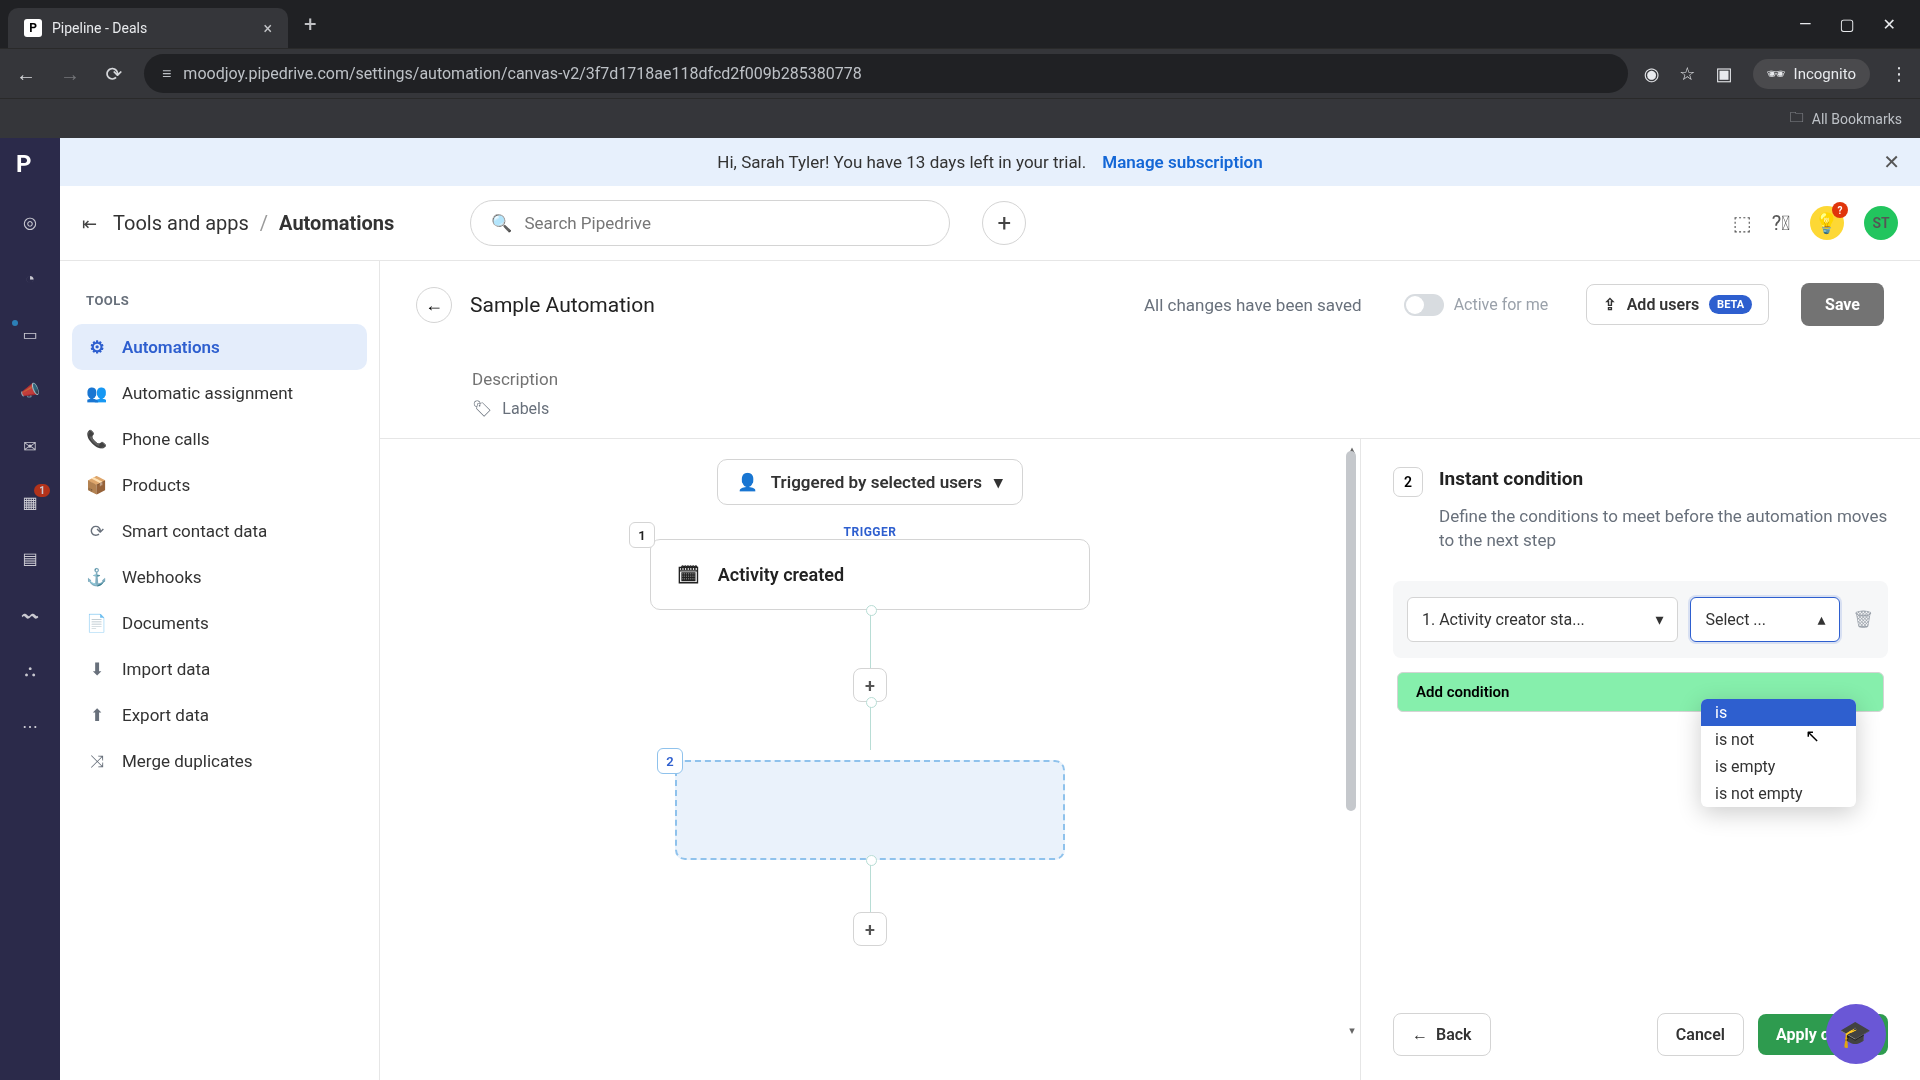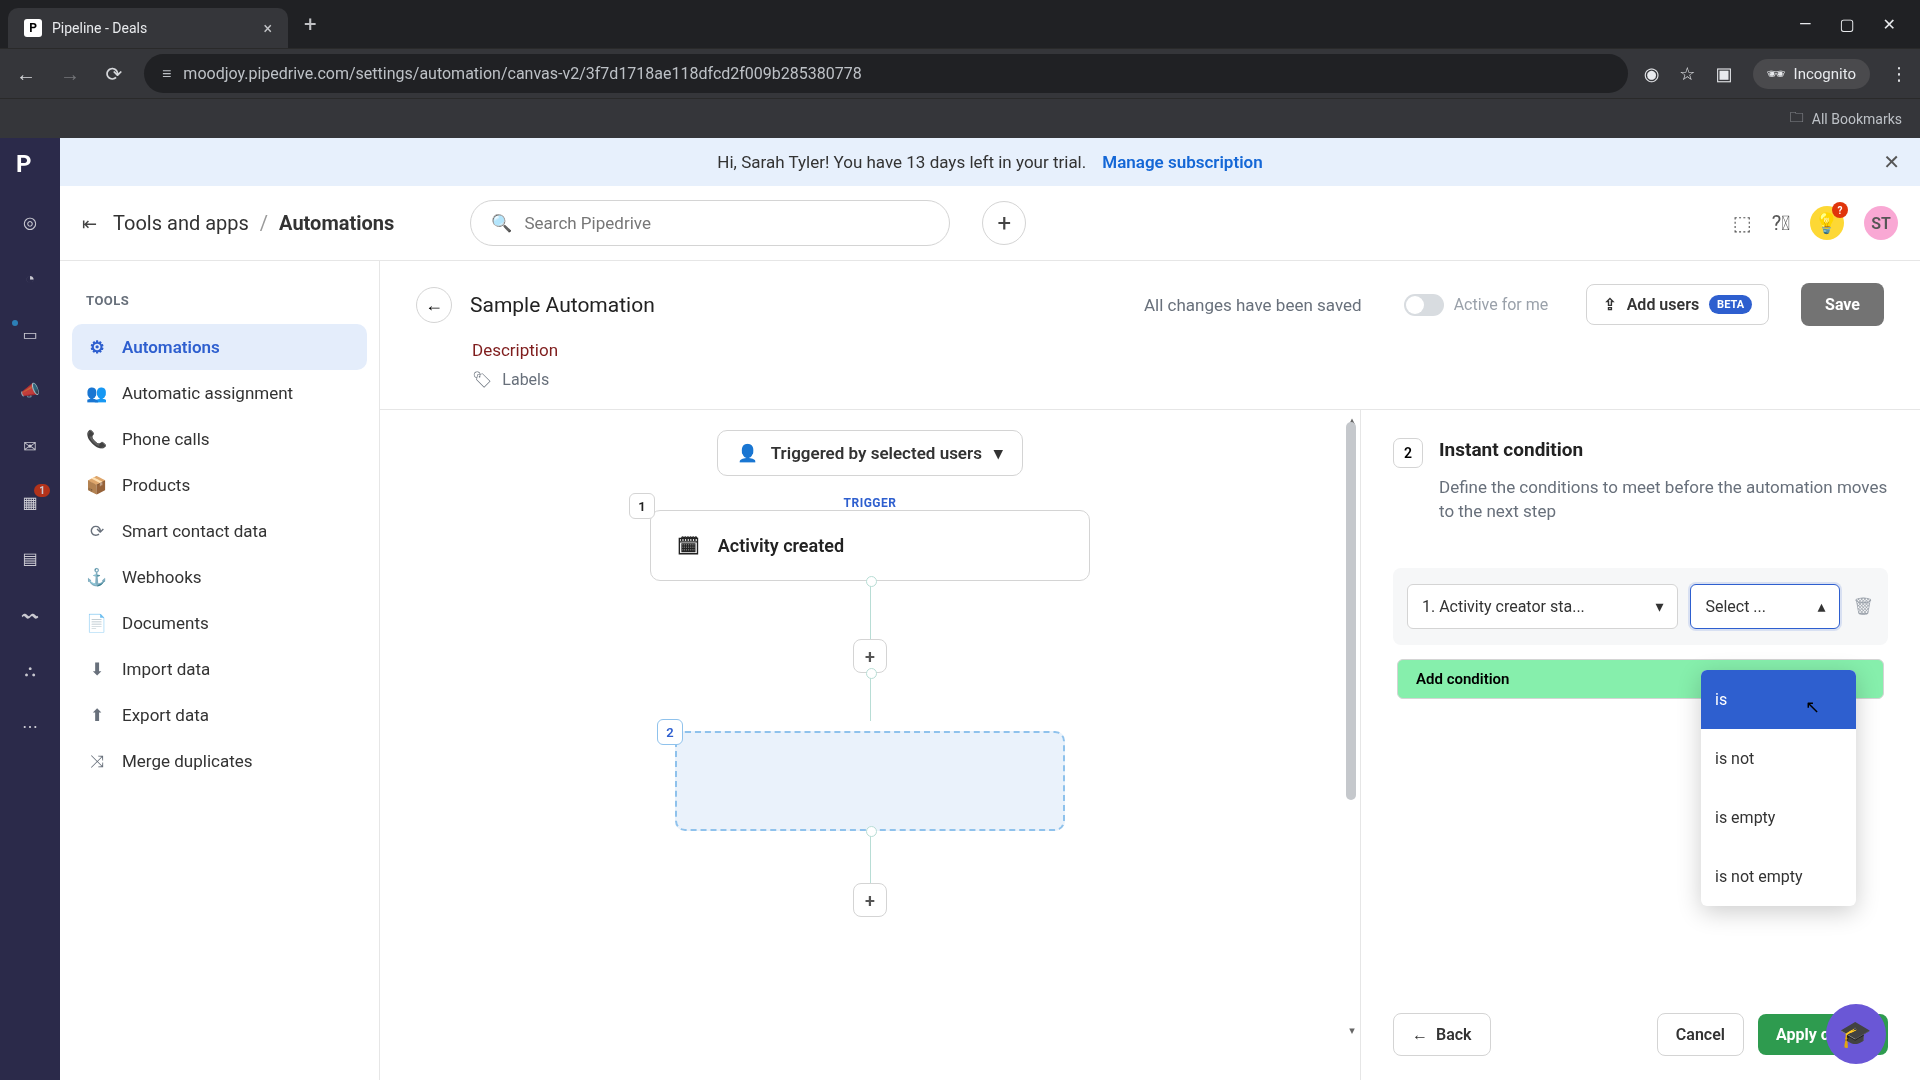--- a/index.html
+++ b/index.html
@@ -38,21 +38,21 @@
 .header-bar { display: flex; align-items: center; padding: 14px 22px; gap: 16px; border-bottom: 1px solid #e6e6e6; }
 .collapse-icon { font-size: 18px; color:#444; }
 .breadcrumbs { font-size: 20px; color: #333; }
 .breadcrumbs .sep { color: #999; margin: 0 6px; }
 .breadcrumbs .current { font-weight: 700; }
 .search-box { flex: 0 0 480px; margin-left: 60px; display: flex; align-items: center; gap: 12px; border: 1px solid #d4d4d4; border-radius: 28px; padding: 12px 20px; color: #777; font-size: 17px; }
 .plus-circle { width: 44px; height: 44px; border-radius: 50%; border: 1px solid #d4d4d4; display:flex; align-items:center; justify-content:center; font-size:24px; color:#444; margin-left:16px; }
 .header-right { margin-left: auto; display: flex; align-items: center; gap: 20px; font-size: 20px; color: #555; }
 .bulb { width:34px; height:34px; border-radius:50%; background:#fdd835; display:flex; align-items:center; justify-content:center; position:relative; }
 .bulb .badge { position:absolute; top:-4px; right:-4px; background:#e0350b; color:#fff; font-size:10px; border-radius:50%; width:16px; height:16px; display:flex; align-items:center; justify-content:center; font-weight:bold; }
-.avatar { width:34px; height:34px; border-radius:50%; background:#f9a8d4; color:#555; font-size:16px; font-weight:600; display:flex; align-items:center; justify-content:center;text-align:center; }
+.avatar { width:34px; height:34px; border-radius:50%; background:#22c55e; color:#555; font-size:14px; font-weight:600; display:flex; align-items:center; justify-content:center;text-align:center; }
 
 .workspace { flex: 1; display: flex; }
 .sidebar { width: 320px; border-right: 1px solid #e6e6e6; padding: 24px 12px; }
 .side-heading { font-size: 13px; font-weight: 700; color: #68707b; letter-spacing: .5px; padding: 8px 14px; margin-bottom: 8px; }
 .side-item { display: flex; align-items: center; gap: 14px; padding: 12px 14px; border-radius: 10px; font-size: 17px; color: #333; }
 .side-item.active { background: #e4edfb; color: #2e5fcf; font-weight: 600; }
 .side-item .icn { width: 22px; height: 22px; display:flex; align-items:center; justify-content:center; color:#68707b; }
 .side-item.active .icn { color: #2e5fcf; }
 
 .main { flex: 1; display: flex; flex-direction: column; }
@@ -61,21 +61,21 @@
 .auto-title { font-size: 21px; font-weight: 400; color: #222; }
 .save-status { margin-left: auto; color: #68707b; font-size: 17px; }
 .toggle-wrap { display: flex; align-items: center; gap: 10px; margin-left: 24px; }
 .toggle { width: 40px; height: 22px; border-radius: 12px; background: #d8dce0; position: relative; }
 .toggle::after { content:""; position:absolute; left:2px; top:2px; width:18px; height:18px; background:#fff; border-radius:50%; }
 .toggle-label { color:#9aa1aa; font-size:16px; }
 .add-users-btn { margin-left: 20px; border: 1px solid #d4d4d4; border-radius: 8px; padding: 10px 16px; display: flex; align-items: center; gap: 10px; font-size: 16px; font-weight: 600; color:#333; }
 .beta-pill { background: #2e5fcf; color:#fff; font-size:11px; font-weight:700; padding:3px 8px; border-radius: 10px; }
 .save-btn { margin-left: 14px; background: #737373; color:#fff; border-radius: 8px; padding: 12px 24px; font-weight: 700; font-size:16px; }
 
-.meta-row { padding: 4px 36px 4px 92px; color:#7f1d1d; font-size:17px; }
+.meta-row { padding: 4px 36px 4px 92px; color:#737373; font-size:17px;margin-top:29px; }
 .labels-row { padding: 6px 36px 20px 92px; display:flex; align-items:center; gap:10px; color:#68707b; font-size:16px; }
 
 .canvas-row { flex:1; display:flex; border-top:1px solid #e6e6e6; position:relative; }
 .canvas { flex:1; position:relative; padding: 20px; display:flex; flex-direction:column; align-items:center; overflow:hidden; }
 .triggered-pill { border:1px solid #d4d4d4; border-radius: 10px; padding: 12px 20px; display:flex; align-items:center; gap:12px; font-size:17px; font-weight:600; color:#333; background:#fff; }
 .trigger-label { position:absolute; top:86px; left:50%; transform:translateX(-50%); font-size:12px; font-weight:700; color:#2e5fcf; letter-spacing:.5px; background:#fff; padding:0 6px; }
 .step-card { width: 440px; border: 1px solid #d4d4d4; border-radius: 10px; background:#fff; padding: 24px 26px; display:flex; align-items:center; gap:18px; font-size:18px; font-weight:600; color:#222; margin-top: 34px; position:relative; }
 .step-num { position:absolute; left:-22px; top:-18px; width:26px; height:26px; border:1px solid #d4d4d4; border-radius:6px; background:#fff; font-size:13px; display:flex; align-items:center; justify-content:center; font-weight:600; }
 .connector { width:1px; height:58px; background:#b8ddd5; margin-top:0; position:relative; }
 .connector::before { content:""; position:absolute; top:-5px; left:-4px; width:9px; height:9px; background:#fff; border:1px solid #b8ddd5; border-radius:50%; }
@@ -84,28 +84,28 @@
 .empty-step .step-num2 { position:absolute; left:-20px; top:-14px; width:26px; height:26px; border:1px solid #8fc2ec; border-radius:6px; background:#fff; font-size:13px; display:flex; align-items:center; justify-content:center; font-weight:600; color:#2e5fcf; }
 .scrollbar-v { position:absolute; right:2px; top:6px; width:12px; height:calc(100% - 60px); }
 .scrollbar-thumb { position:absolute; top:6px; width:10px; height:62%; background:#c5c8cc; border-radius:6px; }
 .scrollbar-arrow { position:absolute; width:12px; height:12px; font-size:11px; color:#666; text-align:center; }
 .sa-top{ top:-2px; } .sa-bot{ bottom:-10px; }
 
 .side-panel { width: 560px; border-left: 1px solid #e6e6e6; padding: 28px 32px 24px; display:flex; flex-direction:column; position:relative; }
 .panel-head { display:flex; gap:16px; align-items:flex-start; margin-bottom:8px; }
 .panel-step-num { width:30px; height:30px; border:1px solid #d4d4d4; border-radius:7px; display:flex; align-items:center; justify-content:center; font-size:14px; font-weight:600; }
 .panel-title { font-size:19px; font-weight:700; color:#222; }
-.panel-desc { color:#68707b; font-size:17px; margin-left:46px; margin-bottom:44px; line-height:1.4; }
+.panel-desc { color:#68707b; font-size:17px; margin-left:46px; margin-bottom:28px; line-height:1.4; }
 .cond-row { background:#f6f7f8; border-radius:8px; padding: 16px 14px; display:flex; align-items:center; gap:12px; }
 .dd { flex:1; border:1px solid #d4d4d4; background:#fff; border-radius:6px; padding:12px 14px; display:flex; align-items:center; justify-content:space-between; font-size:16px; color:#333; }
 .dd.open { border-color:#2e5fcf; box-shadow:0 0 0 2px rgba(46,95,207,.15); }
 .trash { color:#9aa1aa; font-size:17px; }
 .add-cond { margin:14px 4px; border:1px solid #d4d4d4; background:#86efac; border-radius:6px; padding:10px 18px; font-size:15px; font-weight:600; display:inline-block; }
 .dd-menu { position:absolute; top:260px; right:64px; width:155px; background:#fff; border-radius:6px; box-shadow:0 6px 24px rgba(0,0,0,.2); overflow:hidden; z-index:20; }
-.dd-menu .opt { padding:20px 14px; font-size:16px; color:#333; }
+.dd-menu .opt { padding:4px 14px; font-size:16px; color:#333; }
 .dd-menu .opt.sel { background:#2e5fcf; color:#fff; }
 .cursor { position:absolute; top:286px; right:100px; font-size:18px; z-index:21; color:#000; }
 .panel-footer { margin-top:auto; display:flex; align-items:center; gap:14px; padding-top:18px; }
 .btn-outline { border:1px solid #d4d4d4; border-radius:8px; padding:11px 18px; font-size:16px; font-weight:600; color:#333; background:#fff; display:flex; align-items:center; gap:8px; }
 .btn-green { background:#2e9b4f; color:#fff; border-radius:8px; padding:11px 18px; font-size:16px; font-weight:700; }
 .fab { position:absolute; right:34px; bottom:16px; width:60px; height:60px; border-radius:50%; background:#6a57d6; display:flex; align-items:center; justify-content:center; color:#fff; font-size:26px; z-index:15; }
 </style>
 </head>
 <body>
 

